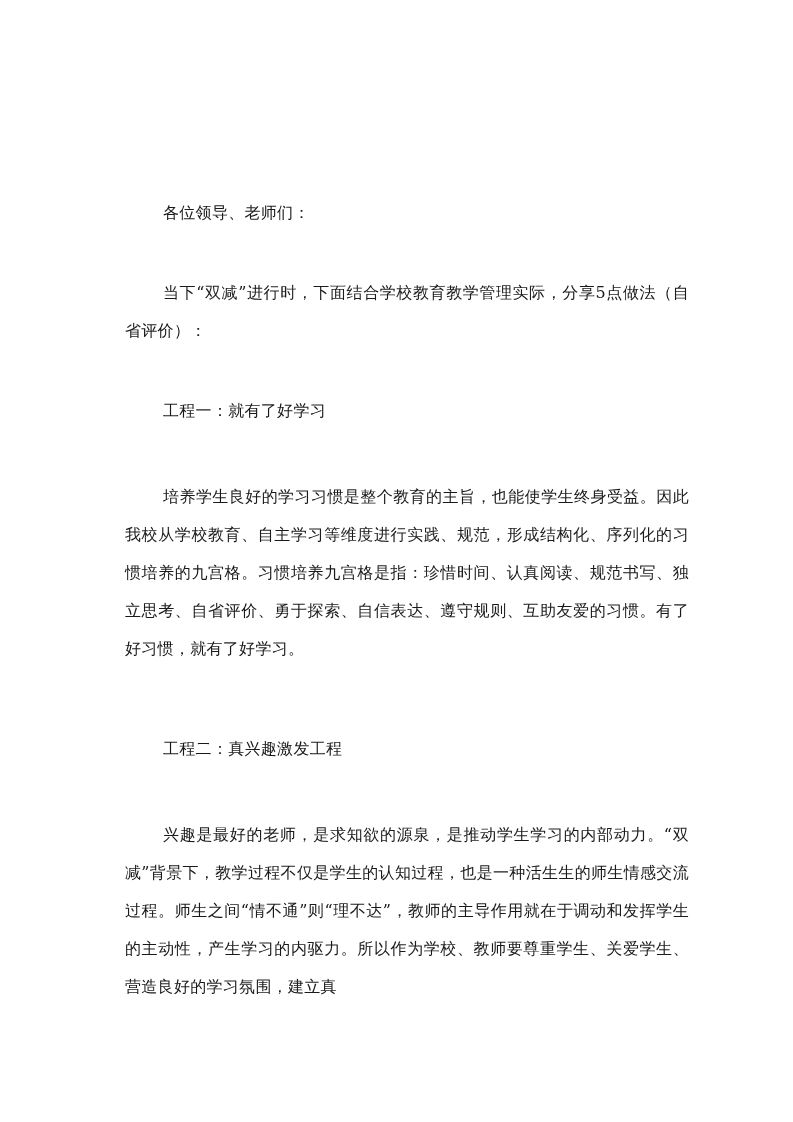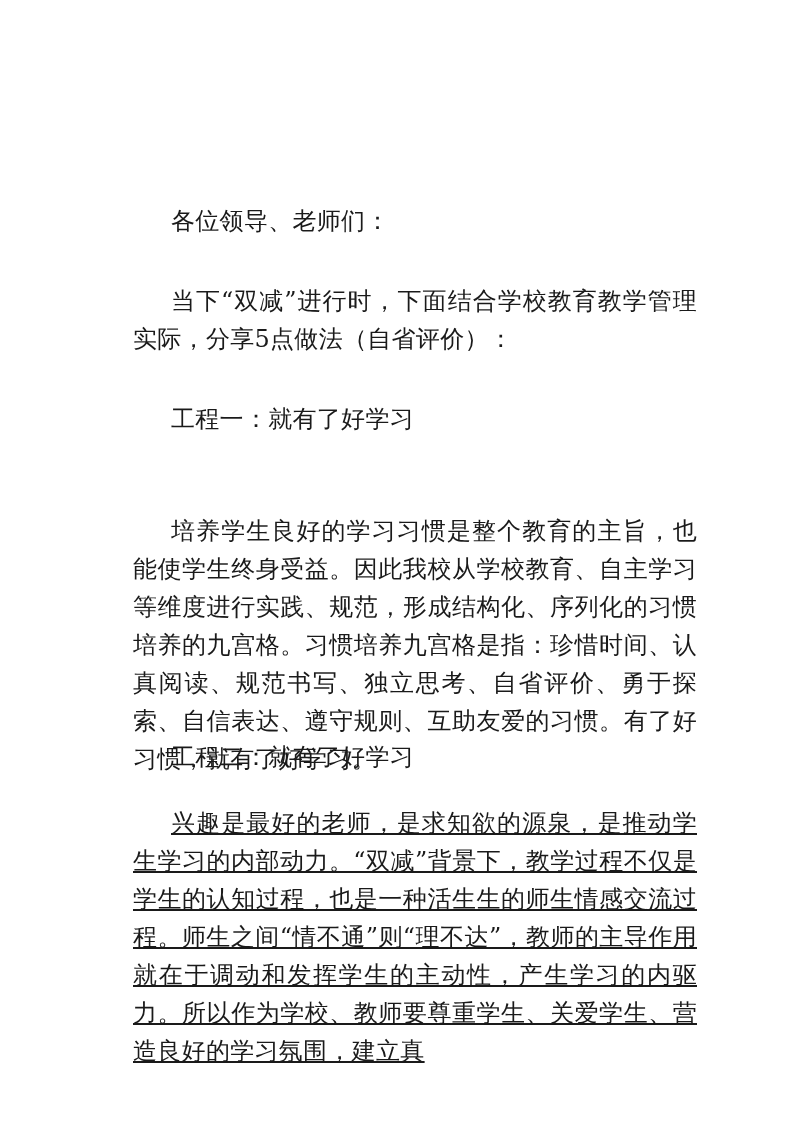--- a/index.html
+++ b/index.html
@@ -1,26 +1,26 @@
 <!DOCTYPE html>
 <html><head>
 <meta charset="utf-8">
 <style>
   html, body { margin: 0; padding: 0; background: #ffffff; }
   body { width: 793px; height: 1122px; position: relative; overflow: hidden;
          font-family: "DejaVu Serif", "Liberation Serif", serif; color: #1a1a1a; }
   .page { position: absolute; left: 117px; top: 0; width: 564px; }
-  .para { position: absolute; left: 0; width: 564px; font-size: 24px; line-height: 38px;
+  .para { position: absolute; left: 0; width: 564px; font-size: 16px; line-height: 38px;
           text-indent: 38px; text-align: justify; text-align-last: left; letter-spacing: 0.3px;
-          margin: 16px; }
+          margin: 8px; }
   .heading { text-indent: 38px; }
 </style>
 </head>
 <body>
 
 <div class="page">
   <p class="para" style="top:186px;">各位领导、老师们：</p>
   <p class="para" style="top:266px;">当下“双减”进行时，下面结合学校教育教学管理实际，分享5点做法（自省评价）：</p>
   <p class="para heading" style="top:384px;">工程一：就有了好学习</p>
-  <p class="para" style="top:496px;font-family:Liberation Serif, serif;">培养学生良好的学习习惯是整个教育的主旨，也能使学生终身受益。因此我校从学校教育、自主学习等维度进行实践、规范，形成结构化、序列化的习惯培养的九宫格。习惯培养九宫格是指：珍惜时间、认真阅读、规范书写、独立思考、自省评价、勇于探索、自信表达、遵守规则、互助友爱的习惯。有了好习惯，就有了好学习。</p>
-  <p class="para heading" style="top:722px;">工程二：就有了好学习</p>
-  <p class="para" style="top:788px;text-decoration:underline;">兴趣是最好的老师，是求知欲的源泉，是推动学生学习的内部动力。“双减”背景下，教学过程不仅是学生的认知过程，也是一种活生生的师生情感交流过程。师生之间“情不通”则“理不达”，教师的主导作用就在于调动和发挥学生的主动性，产生学习的内驱力。所以作为学校、教师要尊重学生、关爱学生、营造良好的学习氛围，建立真</p>
+  <p class="para" style="top:470px;font-family:Liberation Serif, serif;">培养学生良好的学习习惯是整个教育的主旨，也能使学生终身受益。因此我校从学校教育、自主学习等维度进行实践、规范，形成结构化、序列化的习惯培养的九宫格。习惯培养九宫格是指：珍惜时间、认真阅读、规范书写、独立思考、自省评价、勇于探索、自信表达、遵守规则、互助友爱的习惯。有了好习惯，就有了好学习。</p>
+  <p class="para heading" style="top:722px;">工程二：真兴趣激发工程</p>
+  <p class="para" style="top:808px;">兴趣是最好的老师，是求知欲的源泉，是推动学生学习的内部动力。“双减”背景下，教学过程不仅是学生的认知过程，也是一种活生生的师生情感交流过程。师生之间“情不通”则“理不达”，教师的主导作用就在于调动和发挥学生的主动性，产生学习的内驱力。所以作为学校、教师要尊重学生、关爱学生、营造良好的学习氛围，建立真</p>
 </div>
 
 </body></html>

